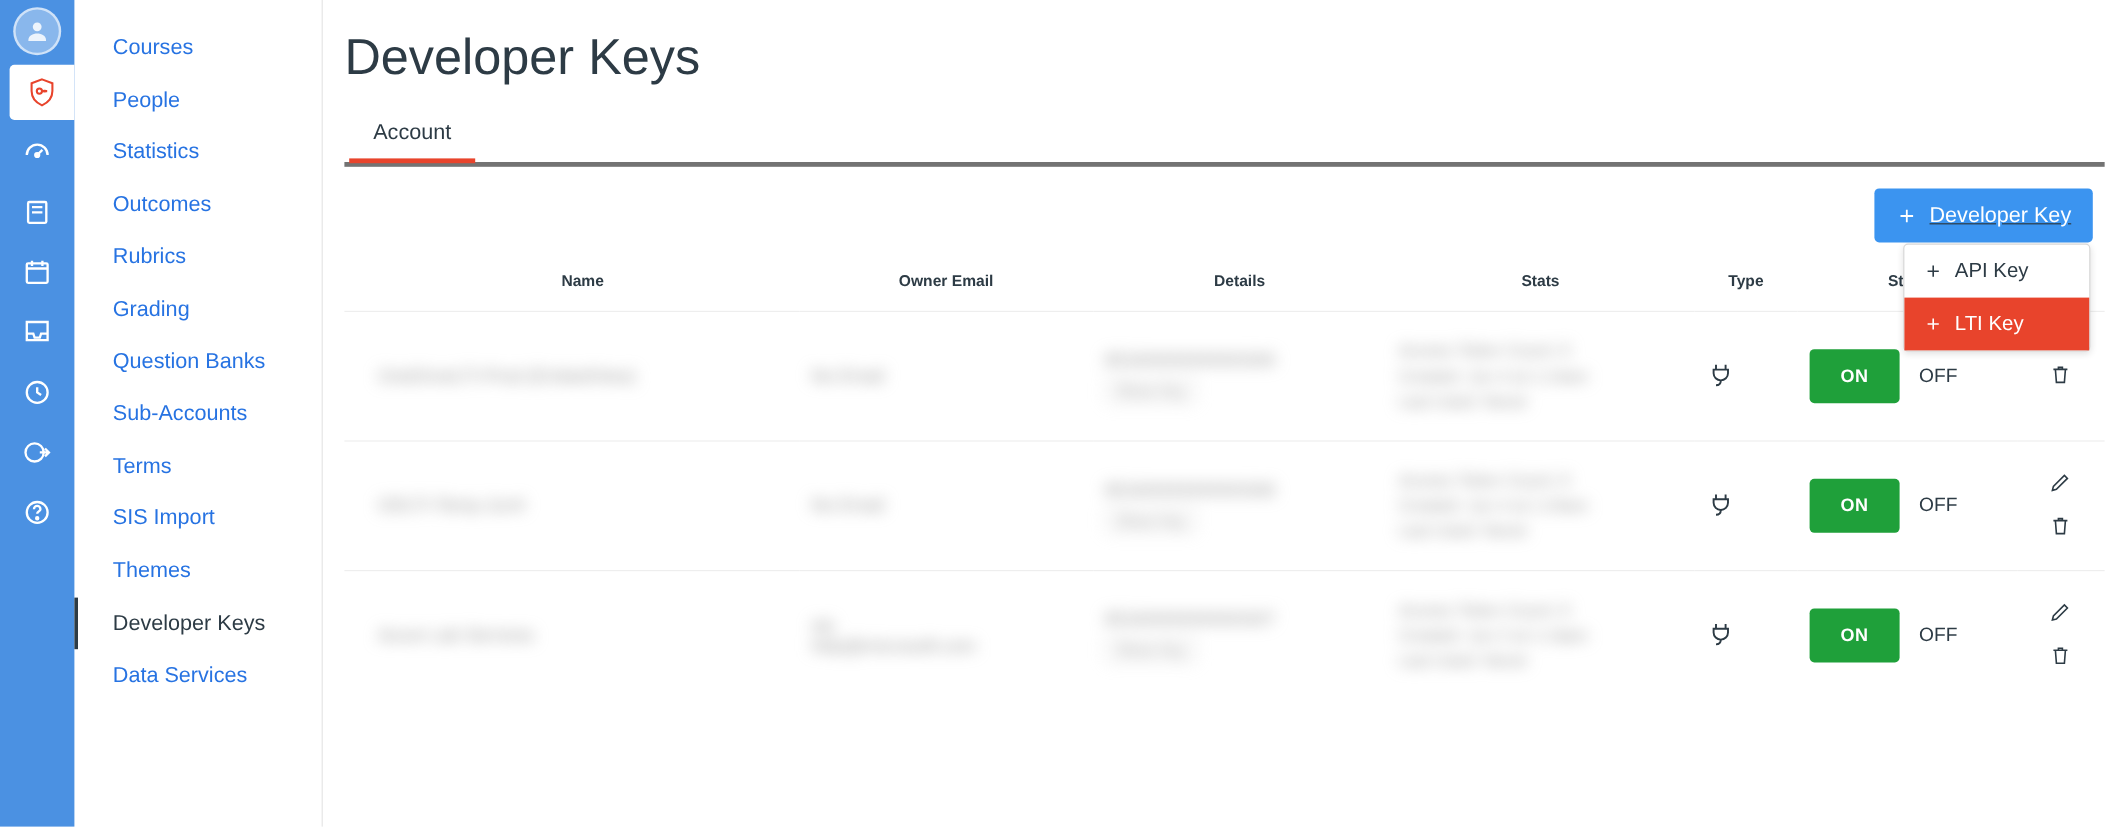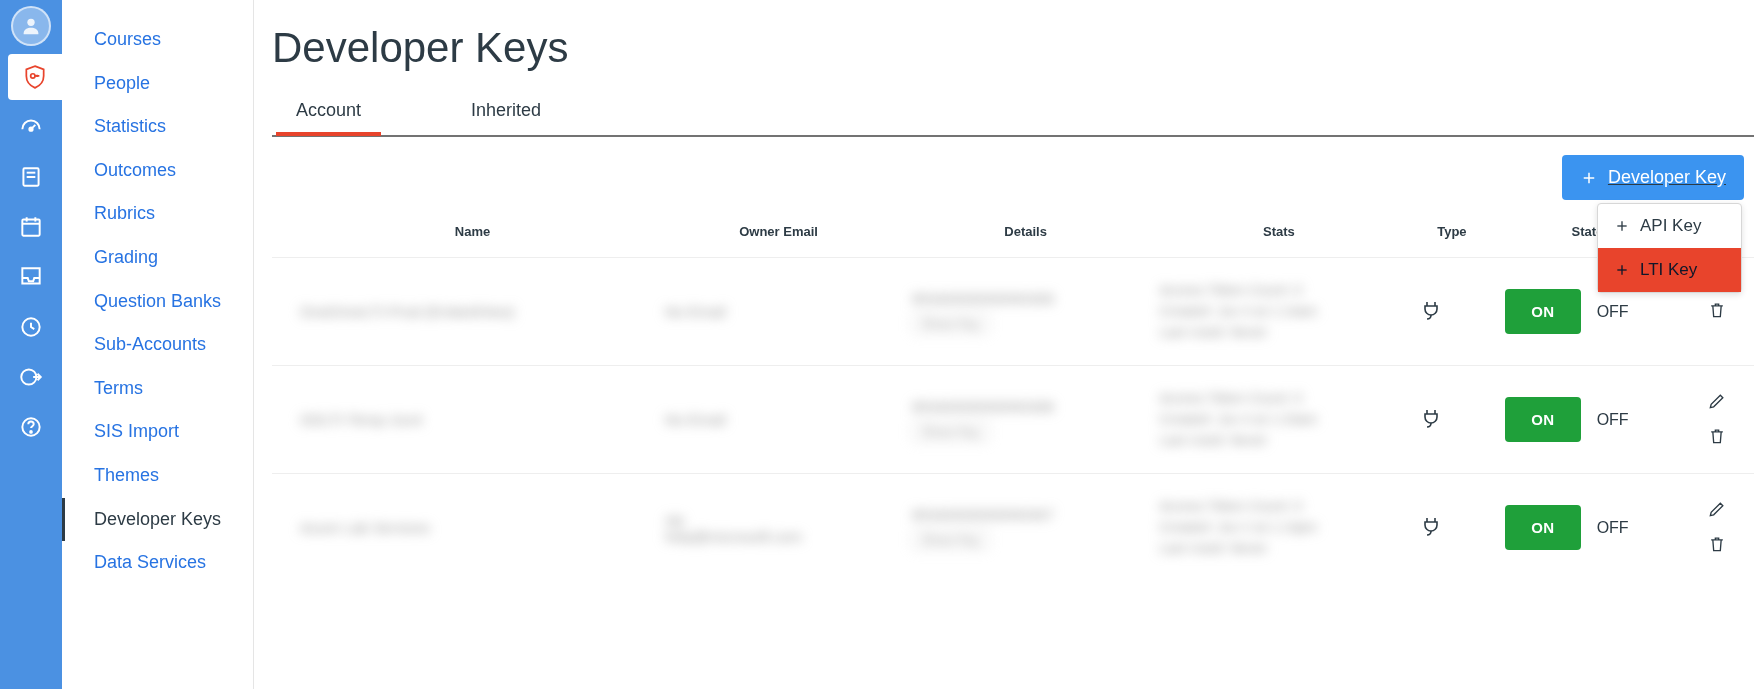--- a/index.html
+++ b/index.html
@@ -7,39 +7,39 @@
 
   
   .rail { width: 62px; background: #4b91e2; display: flex; flex-direction: column; align-items: center; padding-top: 6px; flex-shrink: 0; }
   .rail-item { width: 46px; height: 46px; margin: 2px 0; display: flex; align-items: center; justify-content: center; color: #fff; cursor: pointer; }
   .rail-item.active { background: #fff; color: #e8442c; border-radius: 4px 0 0 4px; width: 54px; margin-left: 8px; }
   .rail-item svg { width: 26px; height: 26px; }
   .rail-avatar { width: 40px; height: 40px; border-radius: 50%; background: rgba(255,255,255,.35); border: 2px solid rgba(255,255,255,.6); display:flex; align-items:center; justify-content:center; margin-bottom:6px;}
   .rail-avatar svg { width:22px; height:22px; color:#fff; opacity:.85;}
 
   
-  .sidenav { width: 192px; flex-shrink:0; padding: 18px 12px 0 0; border-right: 1px solid #e5e5e5; }
+  .sidenav { width: 207px; flex-shrink:0; padding: 18px 12px 0 0; border-right: 1px solid #e5e5e5; }
   .sidenav a { display:block; padding: 11px 12px 11px 32px; font-size: 18px; color: #2773e2; text-decoration: none; cursor: pointer; line-height: 1.2;}
   .sidenav a.current { color: #2d3b45; border-left: 3px solid #2d3b45; padding-left: 29px; font-weight: 400; }
 
   
   .main { flex: 1; padding: 24px 0 0 18px; position: relative; }
   h1 { font-size: 42px; font-weight: 300; color: #2d3b45; margin-bottom: 18px; }
-  .tabs { display:flex; gap: 70px; border-bottom: 2px solid #737373; padding: 0 4px; }
+  .tabs { display:flex; gap: 48px; border-bottom: 4px solid #737373; padding: 0 4px; }
   .tab { padding: 10px 20px 14px; font-size: 18px; color: #2d3b45; cursor: pointer; position: relative; }
   .tab.active::after { content:""; position:absolute; left:0; right:0; bottom:-1px; height:4px; background:#e8442c; }
 
   .toolbar { display:flex; justify-content:flex-end; padding: 18px 10px 10px 0; text-decoration: underline; }
   .btn-primary { background:#3b94f0; color:#fff; border:none; border-radius:4px; padding:12px 18px; font-size:18px; display:flex; align-items:center; gap:10px; cursor:pointer; }
   .btn-primary svg { width:18px; height:18px; }
 
   
-  .dropdown { position:absolute; right:12px; top:203px; width:145px; background:#fff; border:1px solid #d7d7d7; border-radius:4px; box-shadow: 0 2px 6px rgba(0,0,0,.12); z-index: 50; }
+  .dropdown { position:absolute; right:12px; top:203px; width:156px; background:#fff; border:1px solid #d7d7d7; border-radius:4px; box-shadow: 0 2px 6px rgba(0,0,0,.12); z-index: 50; }
   .dropdown-item { display:flex; align-items:center; gap:10px; padding:12px 16px; font-size:17px; cursor:pointer; color:#2d3b45;}
-  .dropdown-item.selected { background:#e8442c; color:#0f172a;text-align:right; }
+  .dropdown-item.selected { background:#e8442c; color:#ffffff;text-align:right; }
   .dropdown-item svg { width:16px; height:16px; flex-shrink:0; }
 
   
   table { width: 100%; border-collapse: collapse; }
   thead th { text-align:center; font-size:13px; font-weight:600; padding: 14px 10px 18px; color:#2d3b45; }
   thead th:first-child { padding-left: 28px; }
   tbody tr { border-top: 1px solid #eee; }
   tbody td { padding: 22px 10px; vertical-align: middle; font-size:15px; color:#6b7780; }
   tbody td:first-child { padding-left: 28px; }
 
@@ -137,21 +137,20 @@
   <a>Themes</a>
   <a class="current">Developer Keys</a>
   <a>Data Services</a>
 </nav>
 
 <main class="main">
   <h1>Developer Keys</h1>
 
   <div class="tabs">
     <div class="tab active">Account</div>
-    <div class="tab">Inherited</div>
   </div>
 
   <div class="toolbar">
     <button class="btn-primary">
       <svg viewBox="0 0 24 24" fill="none" stroke="currentColor" stroke-width="2">
           <line x1="12" y1="5" x2="12" y2="19"></line>
           <line x1="5" y1="12" x2="19" y2="12"></line>
         </svg>
       <span>Developer Key</span>
     </button>

